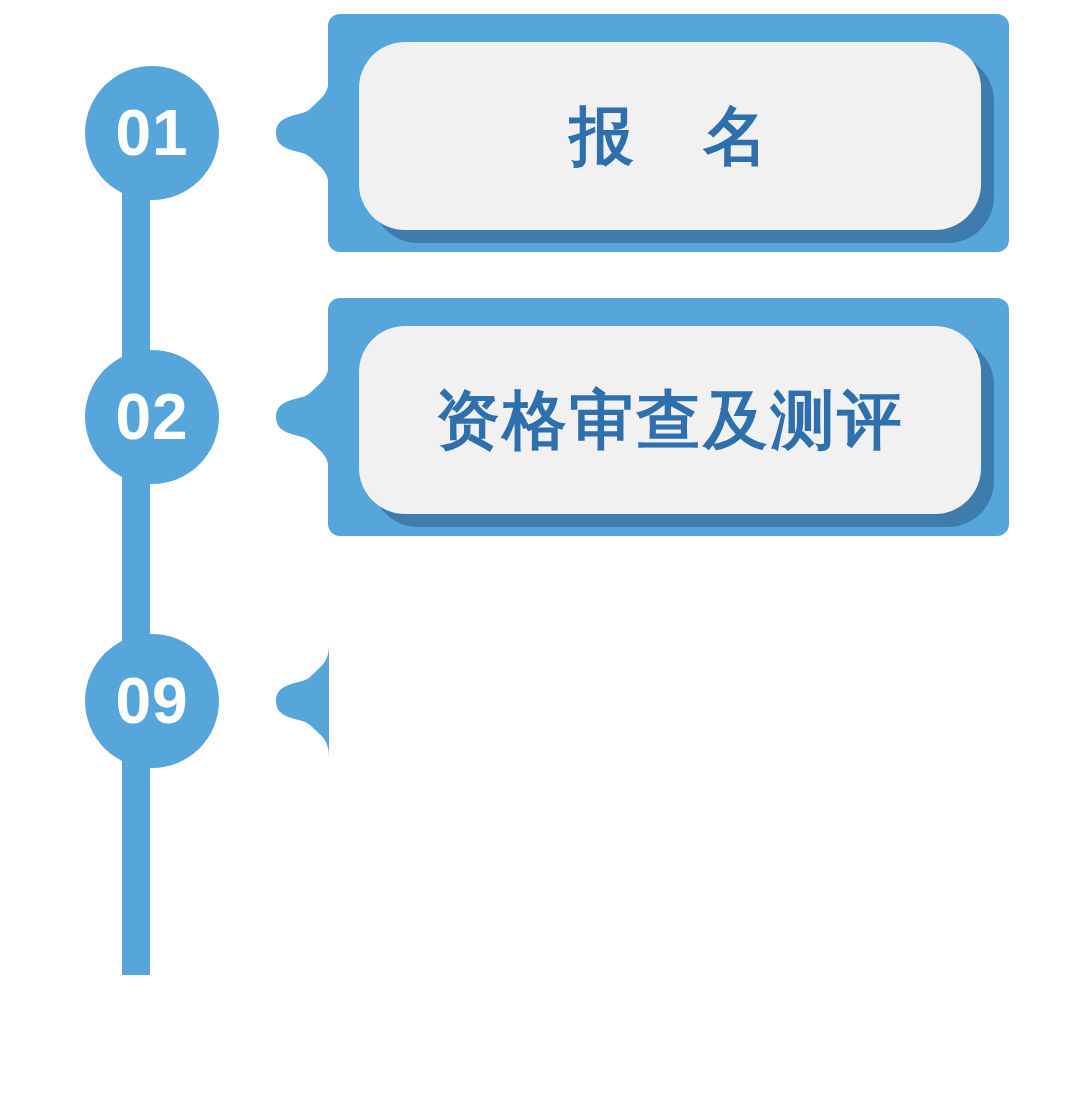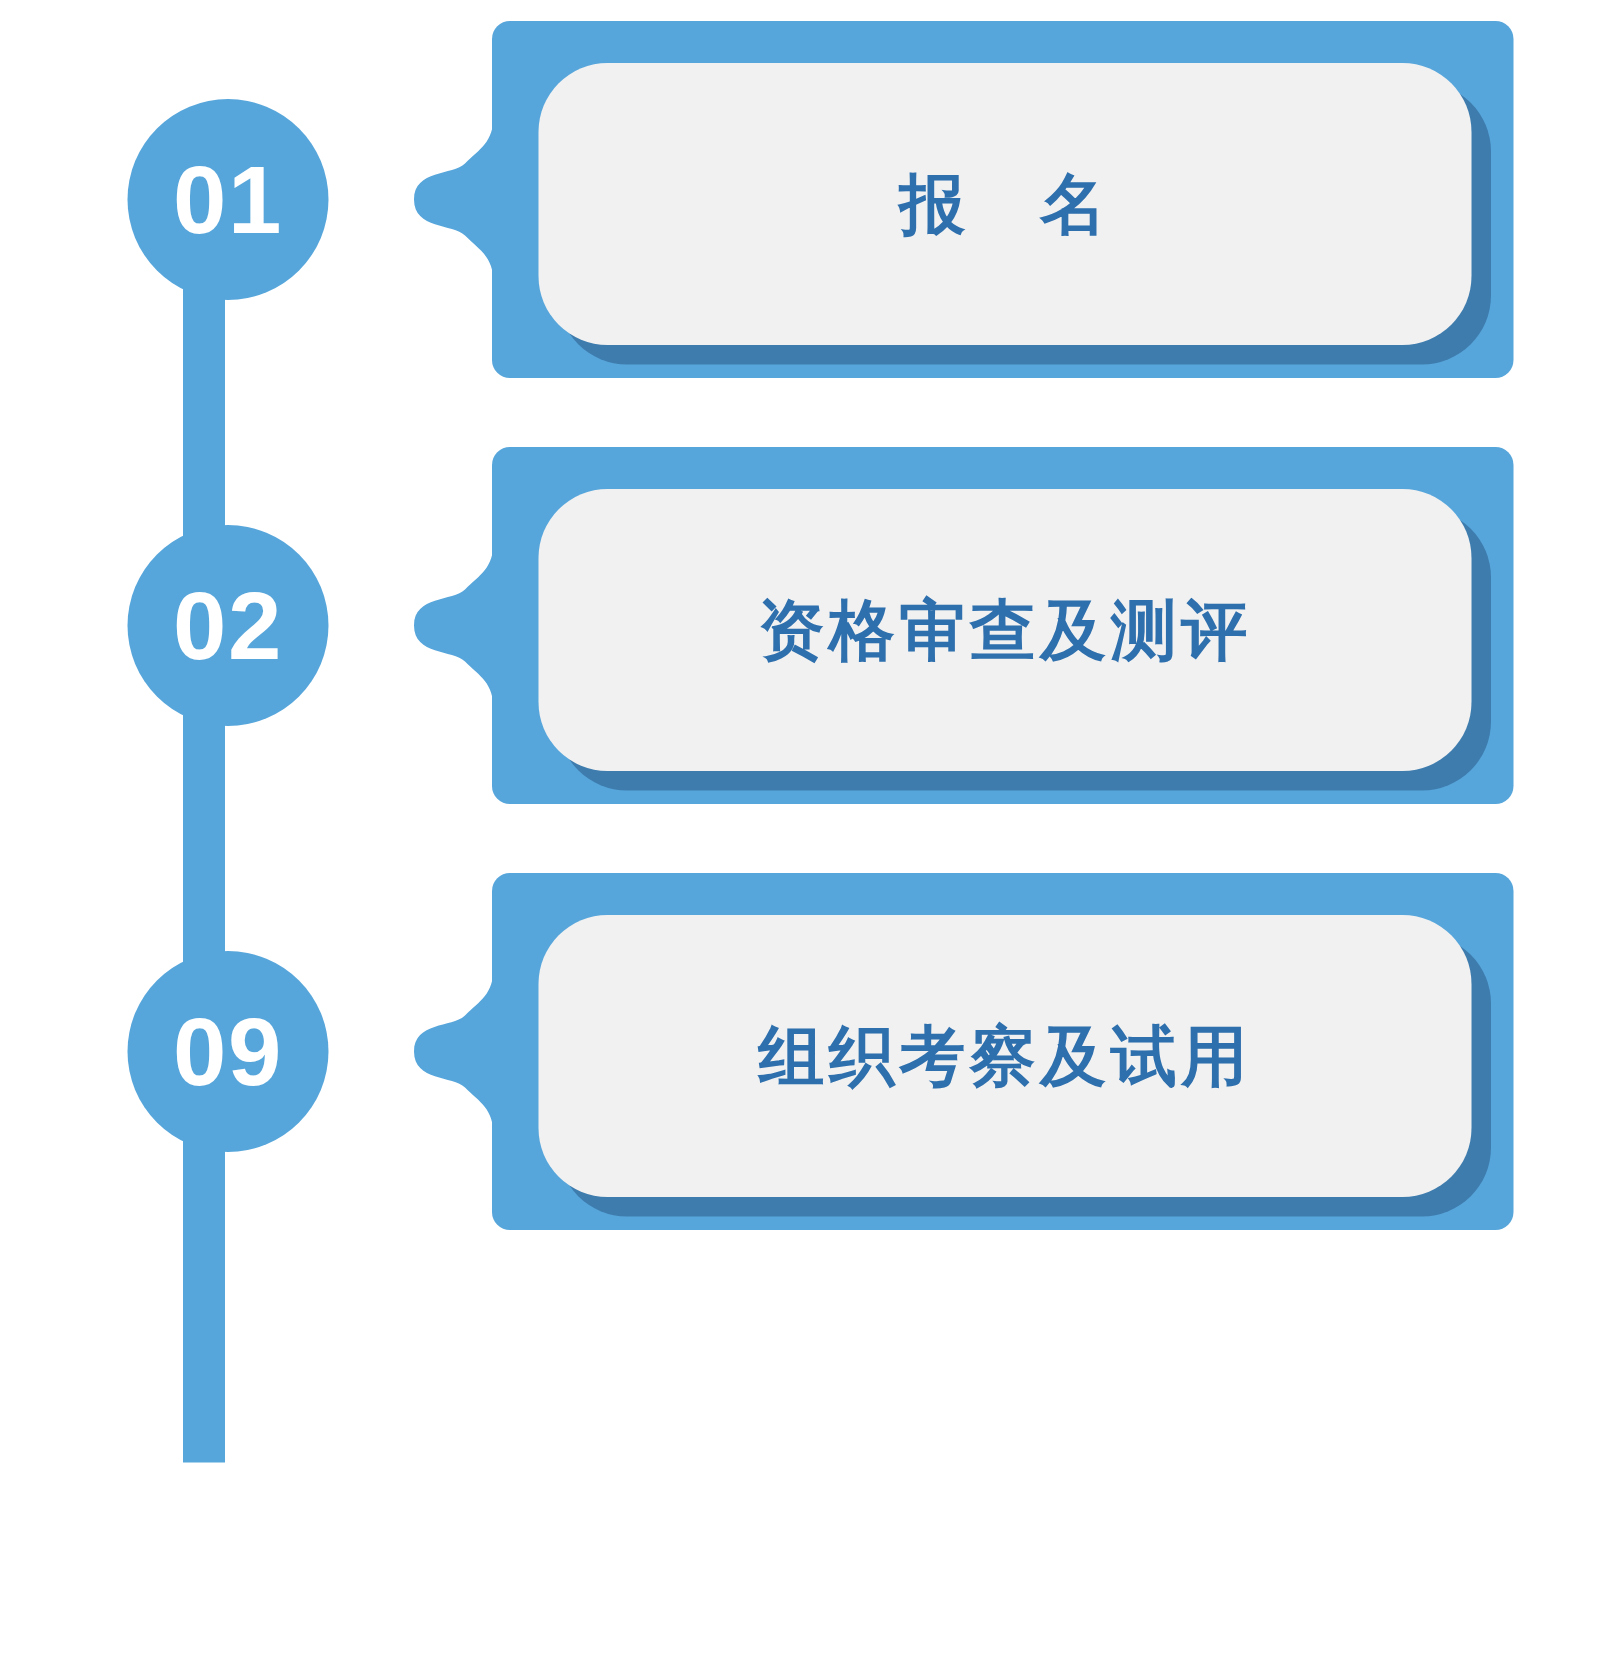--- a/index.html
+++ b/index.html
@@ -54,21 +54,21 @@
     position:absolute;
     left:31px;top:28px;
     width:622px;height:188px;
     background:var(--panel,#F1F1F1);
     border-radius:46px;
     box-shadow:13px 13px 0 0 var(--shadow,#3E7CAE);
     display:flex;align-items:center;justify-content:center;
   }
   .step-label{
     color:var(--text,#2E6FAD);
-    font-size:44px;
+    font-size:64px;
     font-weight:900;
     letter-spacing:3px;
     white-space:nowrap;
   }
 </style>
 </head>
 <body>
 
 <div class="canvas">
 
@@ -96,21 +96,16 @@
         <span class="step-label">资格审查及测评</span>
       </div>
     </div>
   </section>
 
   <section class="step s3">
     <div class="step-circle">09</div>
     <svg class="step-tab" viewBox="0 0 57 112" aria-hidden="true">
       <path d="M57 0 C57 18 48 22 38 32 C30 40 4 36 4 56 C4 76 30 72 38 80 C48 90 57 94 57 112 Z"></path>
     </svg>
-    <div class="step-box">
-      <div class="step-panel">
-        <span class="step-label">组织考察及试用</span>
-      </div>
-    </div>
   </section>
 
 
 </div>
 
 </body></html>

